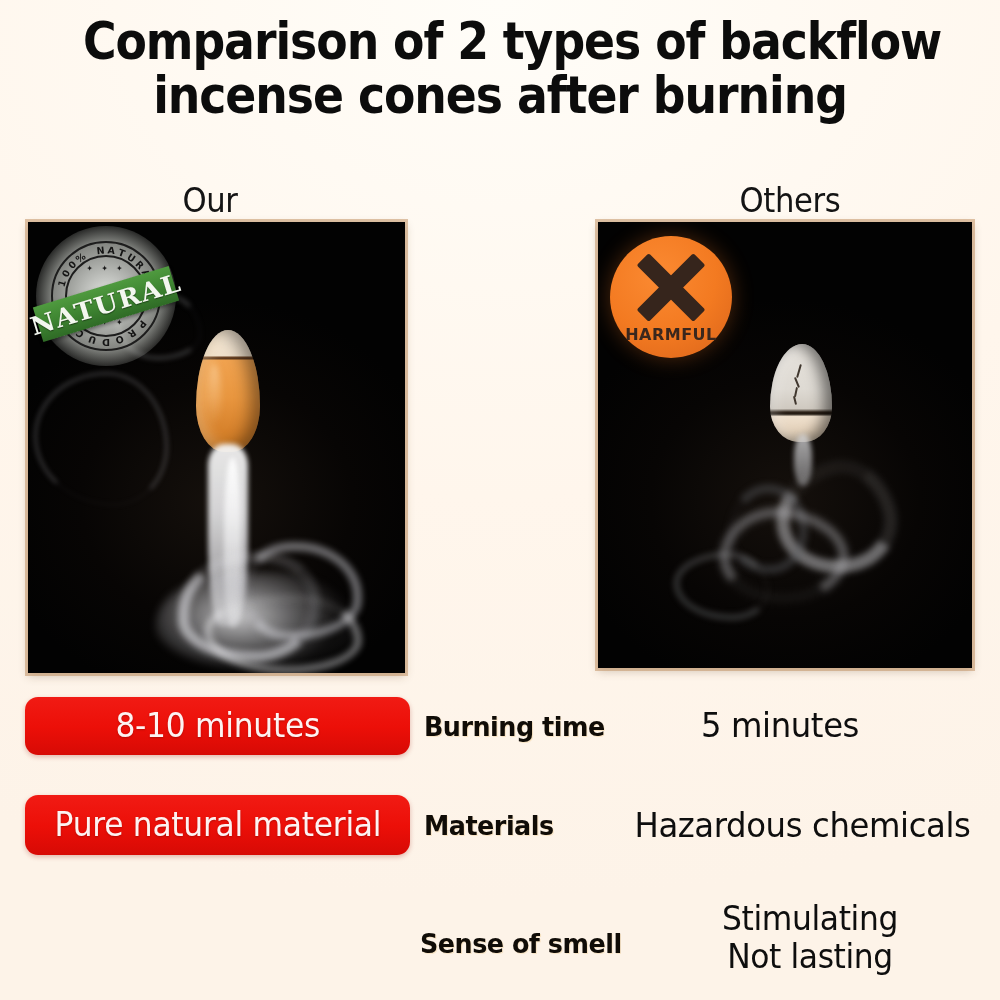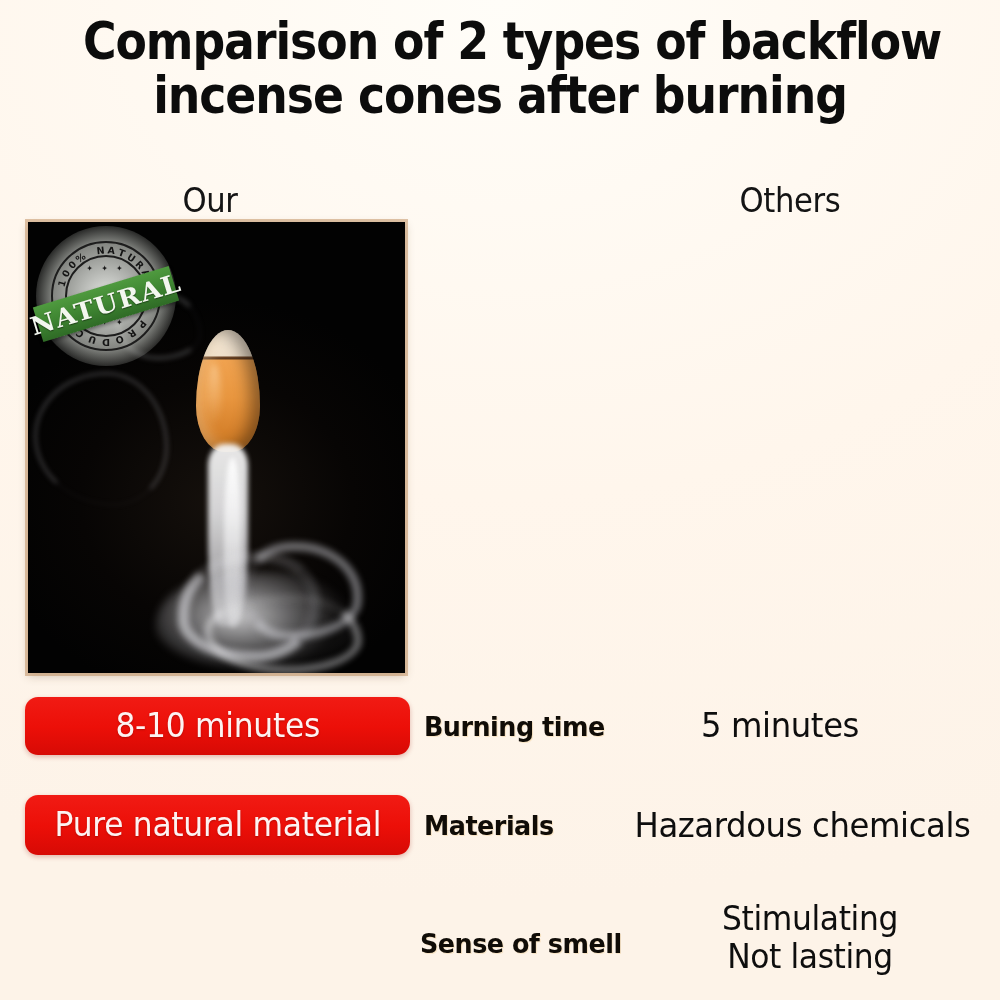--- a/index.html
+++ b/index.html
@@ -484,20 +484,41 @@
           <span style="transform: rotate(17.3333deg) translate(0px, 46px) rotate(180deg) translate(-50%, -50%);">U</span>
           <span style="transform: rotate(34.6667deg) translate(0px, 46px) rotate(180deg) translate(-50%, -50%);">C</span>
           <span style="transform: rotate(52deg) translate(0px, 46px) rotate(180deg) translate(-50%, -50%);">T</span>
         </div>
       <div class="banner">
         <span>NATURAL</span>
       </div>
     </div>
   </div>
 
+  <div class="photo" id="photo-other">
+    <div class="photo-inner"></div>
+
+    <div id="other-cone">
+      <div class="crack" id="crack1"></div>
+      <div class="crack" id="crack2"></div>
+      <div class="crack" id="crack3"></div>
+      <div class="crack" id="crack4"></div>
+    </div>
+    <div class="smoke" id="other-smoke-neck"></div>
+    <div class="smoke" id="other-smoke-s1"></div>
+    <div class="smoke" id="other-smoke-dark"></div>
+    <div class="smoke" id="other-smoke-s2"></div>
+    <div class="smoke" id="other-smoke-tail"></div>
+
+    <div id="badge-harmful">
+      <div class="x-bar a"></div>
+      <div class="x-bar b"></div>
+      <div class="harm-label">HARMFUL</div>
+    </div>
+  </div>
 
 
   <div class="row" id="row-0">
     <div class="pill" id="pill-0">
       <div class="pill-text">8-10 minutes</div>
     </div>
     <div class="center-label" id="label-0">Burning time</div>
     <div class="right-text" id="right-0">5 minutes</div>
   </div>
 

